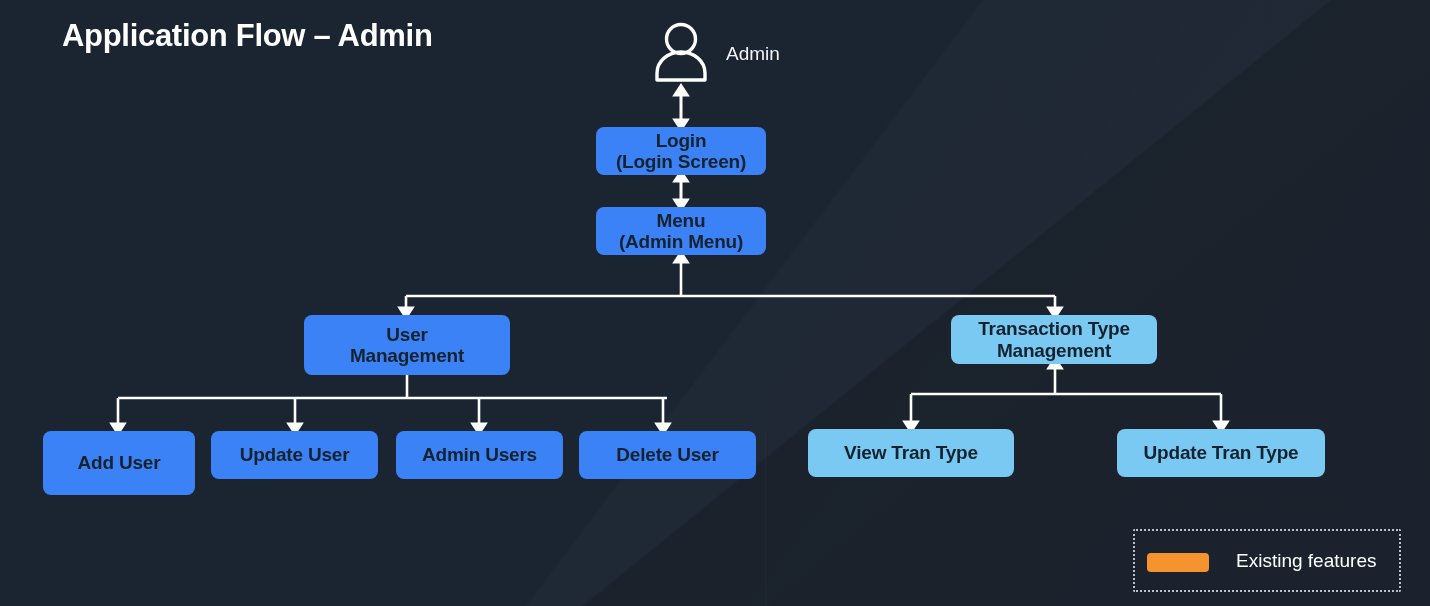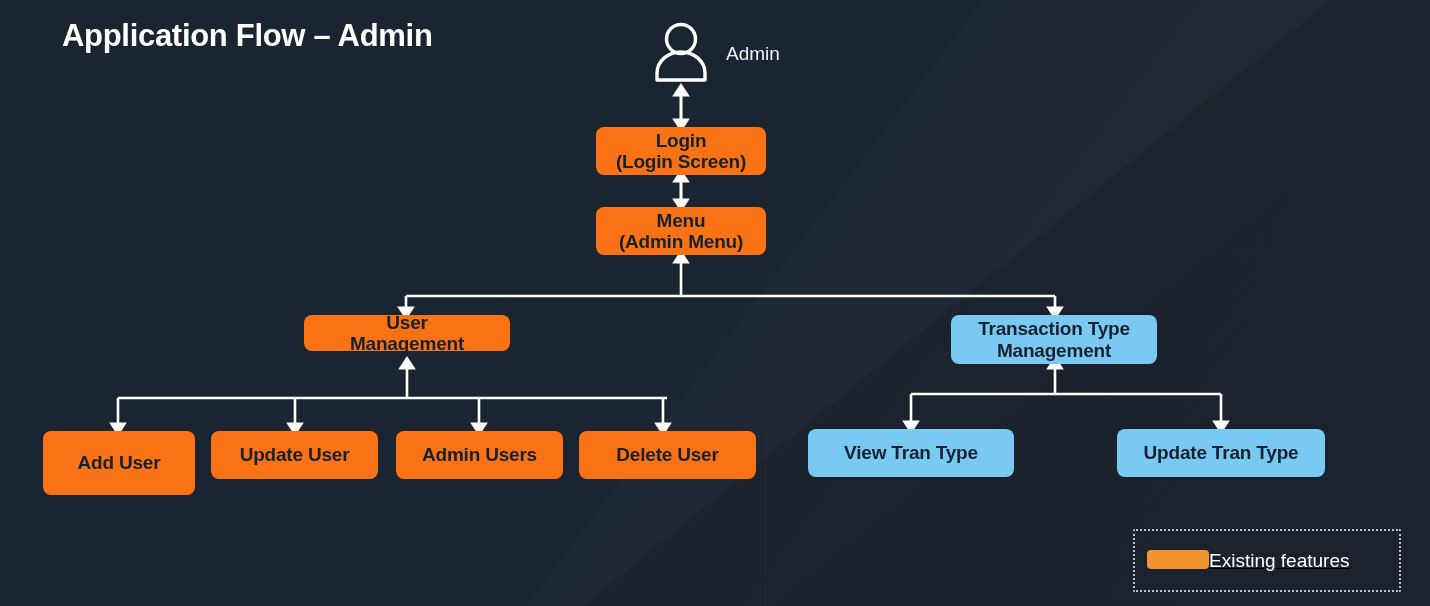--- a/index.html
+++ b/index.html
@@ -75,21 +75,21 @@
     align-items: center;
     justify-content: center;
     text-align: center;
     color: #16222e;
     font-weight: bold;
     line-height: 1.12;
     font-size: 19px;
     letter-spacing: -0.2px;
     padding: 2px 6px;
   }
-  .node.orange { background: #f97316; }
+  .node.orange { background: #3b82f6; }
   .node.blue   { background: #79c9f2; }
   .node .lines { white-space: pre-line; }
 
   
   #wires {
     position: absolute;
     left: 0; top: 0;
     width: 1430px; height: 606px;
     pointer-events: none;
   }
@@ -105,23 +105,22 @@
     border: 2px dotted #b9c2cc;
     border-radius: 2px;
     padding: 6px 10px 6px 12px;
     display: flex;
     flex-direction: column;
     justify-content: center;
     gap: 4px;
   }
   .legend-row {
     display: flex;
-    align-items: flex-start;
-    gap: 0;
-    text-decoration: underline;
+    align-items: flex-end;
+    gap: 27px;
   }
   .swatch {
     width: 62px;
     height: 19px;
     border-radius: 4px;
     flex: none;
   }
   .swatch.orange { background: #f5932e; }
   .swatch.blue   { background: #79c9f2; }
   .legend-label {
@@ -193,21 +192,21 @@
 
   <div id="nodes">
       <div class="node orange" style="left: 596px; top: 127px; width: 170px; height: 48px;">
         <span class="lines">Login
 (Login Screen)</span>
       </div>
       <div class="node orange" style="left: 596px; top: 207px; width: 170px; height: 48px;">
         <span class="lines">Menu
 (Admin Menu)</span>
       </div>
-      <div class="node orange" style="left: 304px; top: 315px; width: 206px; height: 36px;">
+      <div class="node orange" style="left: 304px; top: 315px; width: 206px; height: 60px;">
         <span class="lines">User
 Management</span>
       </div>
       <div class="node blue" style="left: 951px; top: 315px; width: 206px; height: 49px;">
         <span class="lines">Transaction Type
 Management</span>
       </div>
       <div class="node orange" style="left: 43px; top: 431px; width: 152px; height: 64px;">
         <span class="lines">Add User</span>
       </div>

